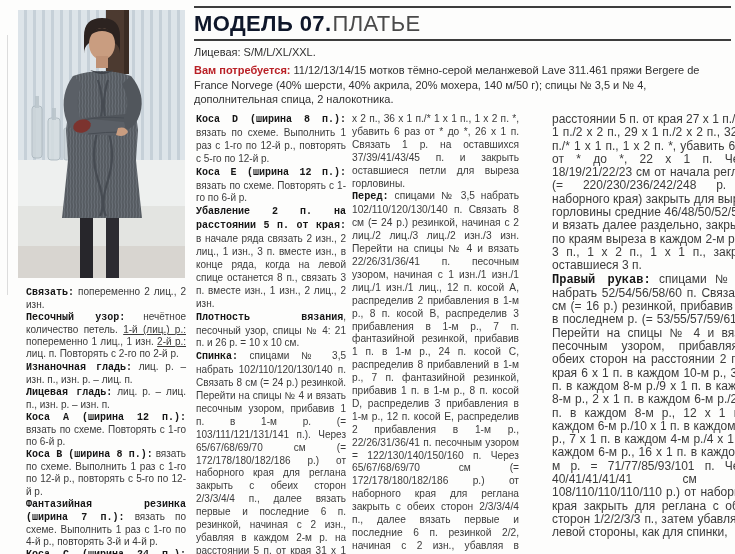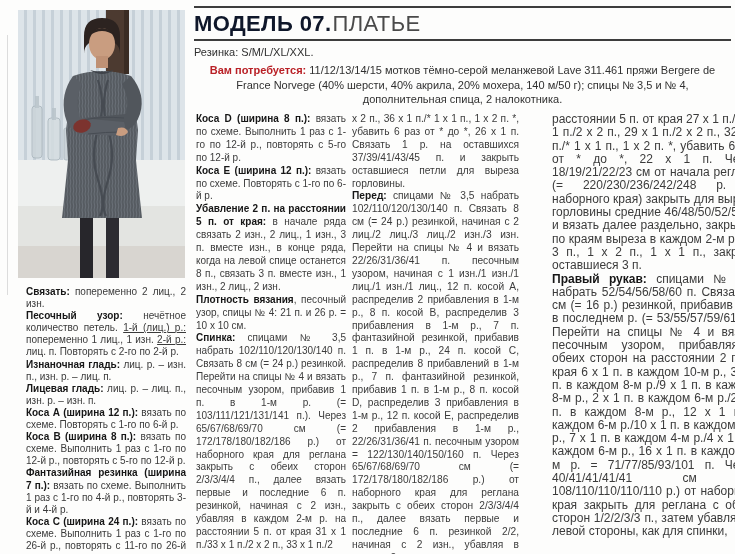--- a/index.html
+++ b/index.html
@@ -16,28 +16,28 @@
   .photo{position:absolute;left:18px;top:10px;width:167px;height:268px;overflow:hidden;background:#e7ebee;}
   .photo svg{display:block;}
 
   
   .header{position:absolute;left:194px;top:6px;width:537px;}
   .rule{height:2px;background:#3d3d3d;}
   .rule.thin{height:2px;}
   .title-line{padding:3px 0 2px 0;font-size:22px;line-height:26px;letter-spacing:.4px;white-space:nowrap;}
   .title-accent{color:#0f172a;font-weight:bold;}
   .title-rest{color:#4a4a4a;font-weight:normal;margin-left:1px;}
-  .meta{margin-top:4px;font-size:11px;line-height:14.6px;text-align:center;color:#303030;}
+  .meta{margin-top:4px;font-size:11px;line-height:14.6px;text-align:left;color:#303030;}
   .meta .lbl{color:#b92026;font-weight:bold;}
   .sizes-line{margin-top:5px;font-size:11px;line-height:13px;color:#303030;}
 
   
   .col{position:absolute;top:113px;text-align:justify;color:#3b3b3b;}
   .col p.para{margin:0;padding:0;}
-  .lead{color:#161616;}
+  .lead{color:#161616;font-family:Liberation Mono, monospace;}
   .u{text-decoration:underline;}
   #col-left{left:26px;top:286px;width:160px;font-size:10px;line-height:12.1px;position:absolute;text-align:justify;}
   #col-left p.para{margin:0;}
   #col1{left:196px;width:150px;font-size:10px;line-height:12.9px;}
   #col2{left:352px;width:167px;font-size:10.2px;line-height:12.9px;}
   #col3{left:552px;width:206px;font-size:12px;line-height:13.3px;}
 </style>
 </head>
 <body>
 
@@ -101,21 +101,21 @@
   </svg>
 </div>
 
 <div class="header">
   <div class="rule"></div>
   <div class="title-line">
     <span class="title-accent">МОДЕЛЬ 07.</span><span class="title-rest">ПЛАТЬЕ</span>
   </div>
   <div class="rule thin"></div>
   <div class="sizes-line">
-    <span class="lbl">Резинка:</span>
+    <span class="lbl">Лицевая:</span>
     <span>S/M/L/XL/XXL.</span>
   </div>
   <div class="meta">
     <span class="lbl">Вам потребуется:</span>
     <span>11/12/13/14/15 мотков тёмно-серой меланжевой Lave 311.461 пряжи Bergere de France Norvege (40% шерсти, 40% акрила, 20% мохера, 140 м/50 г); спицы № 3,5 и № 4, дополнительная спица, 2 налокотника.</span>
   </div>
 </div>
 
 <div id="col-left">
     <p class="para"><b class="lead">Связать:</b><span> попеременно 2 лиц., 2 изн.</span></p>

